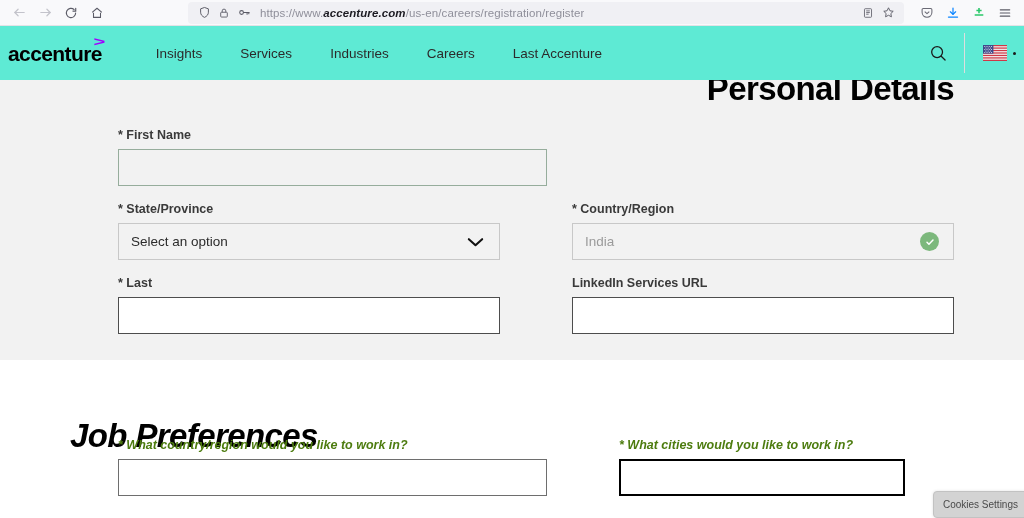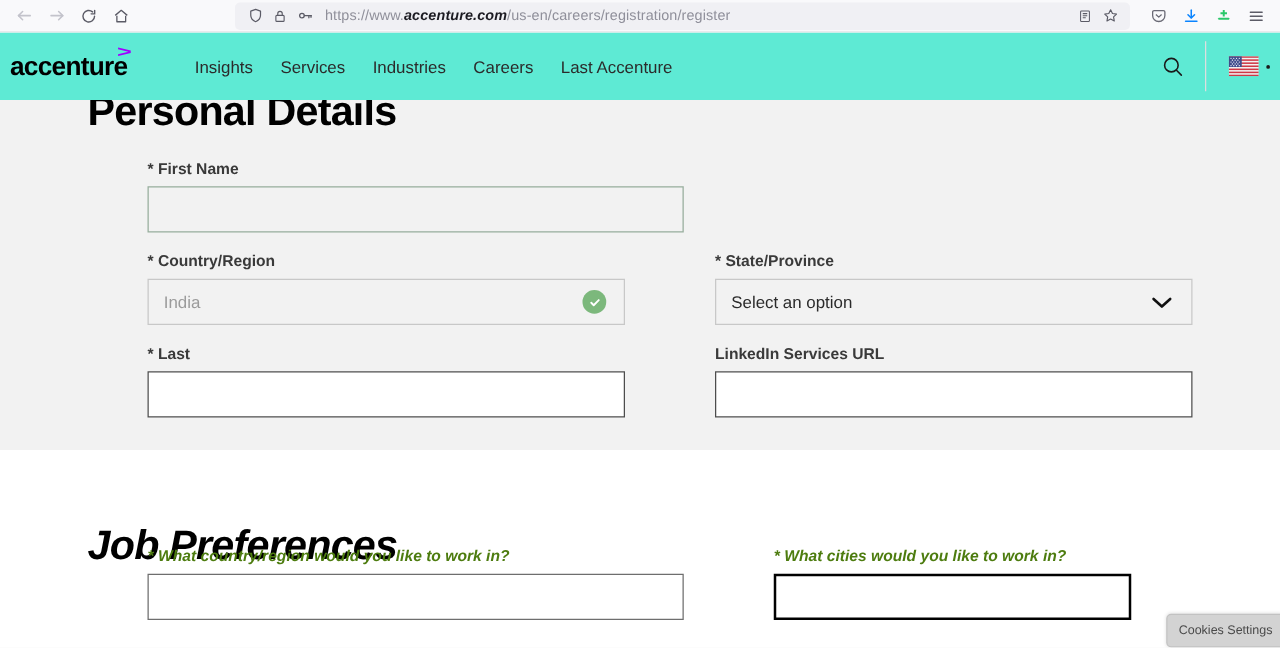--- a/index.html
+++ b/index.html
@@ -87,21 +87,21 @@
     left: 87px; top: -9px;
     color: #a100ff;
     font-size: 15px;
     font-weight: 700;
     transform: scaleX(1.35) scaleY(0.85);
   }
   #main-nav {
     display: flex;
     align-items: center;
     margin-left: 54px;
-    gap: 22px;
+    gap: 38px;
   }
   #main-nav a {
     font-size: 13.5px;
     color: #2b2b2b;
     text-decoration: none;
     white-space: nowrap;
   }
   #header-right {
     margin-left: auto;
     display: flex;
@@ -143,20 +143,21 @@
     color: #000000;
     letter-spacing: -0.6px;
   }
   #personal-title {
     margin-top: -14px;
     padding-top: 0;
     height: 46px;
     line-height: 46px;
     position: relative;
     z-index: 1;
+    text-align: right;
   }
   #job-title { padding-top: 48px; height: 56px; line-height: 56px; }
 
   .row {
     display: flex;
     gap: 24px;
     margin-top: 16px;
   }
   .field { width: 429px; margin-left: 48px; }
 
@@ -390,41 +391,41 @@
           <div class="field">
             <label class="flabel">* First Name</label>
             <div class="input">
               <span class="val"></span>
             </div>
           </div>
         </div>
 
         <div class="row">
           <div class="field">
+            <label class="flabel">* State/Province</label>
+            <div class="input select">
+              <span class="sel-val">Select an option</span>
+              <span class="chev-down">
+                <svg width="19" height="14" viewBox="0 0 20 14" fill="none" stroke="currentColor" stroke-width="2.2" stroke-linecap="round" stroke-linejoin="round">
+                    <path d="M3 4l7 6.4L17 4"></path>
+                  </svg>
+              </span>
+            </div>
+          </div>
+          <div class="field">
             <label class="flabel">* Country/Region</label>
             <div class="input select">
               <span class="val">India</span>
               <span class="check-ok">
                 <svg width="12" height="12" viewBox="0 0 16 16" fill="none" stroke="#ffffff" stroke-width="2" stroke-linecap="round" stroke-linejoin="round">
                     <path d="M4 8.3l2.6 2.6L12 5.4"></path>
                   </svg>
               </span>
             </div>
           </div>
-          <div class="field">
-            <label class="flabel">* State/Province</label>
-            <div class="input select">
-              <span class="sel-val">Select an option</span>
-              <span class="chev-down">
-                <svg width="19" height="14" viewBox="0 0 20 14" fill="none" stroke="currentColor" stroke-width="2.2" stroke-linecap="round" stroke-linejoin="round">
-                    <path d="M3 4l7 6.4L17 4"></path>
-                  </svg>
-              </span>
-            </div>
-          </div>
         </div>
 
         <div class="row">
           <div class="field">
             <label class="flabel">* Last</label>
             <div class="input plain">
               <span class="val"></span>
             </div>
           </div>
           <div class="field">

